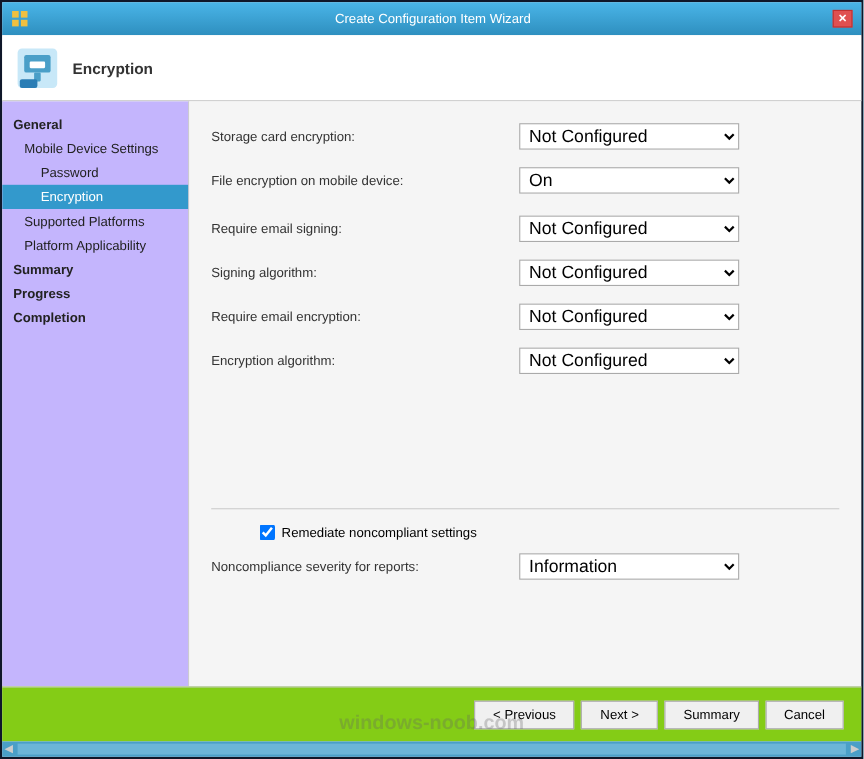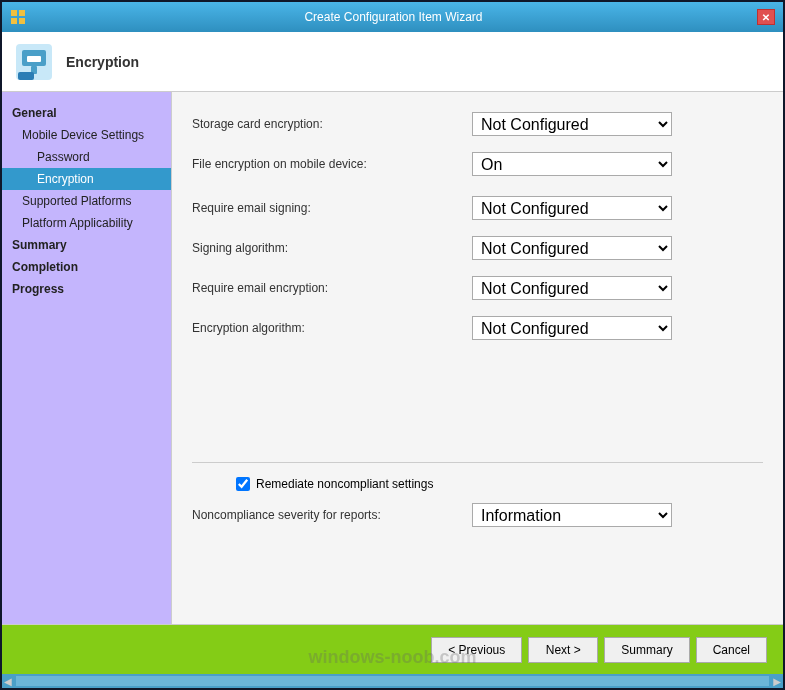--- a/index.html
+++ b/index.html
@@ -242,22 +242,22 @@
 
     <div class="sidebar">
 
       <div class="sidebar-item level1">General</div>
       <div class="sidebar-item level2">Mobile Device Settings</div>
       <div class="sidebar-item level3">Password</div>
       <div class="sidebar-item level3 active">Encryption</div>
       <div class="sidebar-item level2">Supported Platforms</div>
       <div class="sidebar-item level2">Platform Applicability</div>
       <div class="sidebar-item level1">Summary</div>
+      <div class="sidebar-item level1">Progress</div>
       <div class="sidebar-item level1">Completion</div>
-      <div class="sidebar-item level1">Progress</div>
     </div>
 
     <div class="main-panel">
 
       <div class="settings-grid">
 
         <div class="setting-row">
           <div class="setting-label">Storage card encryption:</div>
           <div class="setting-control">
             <select class="setting-select">

